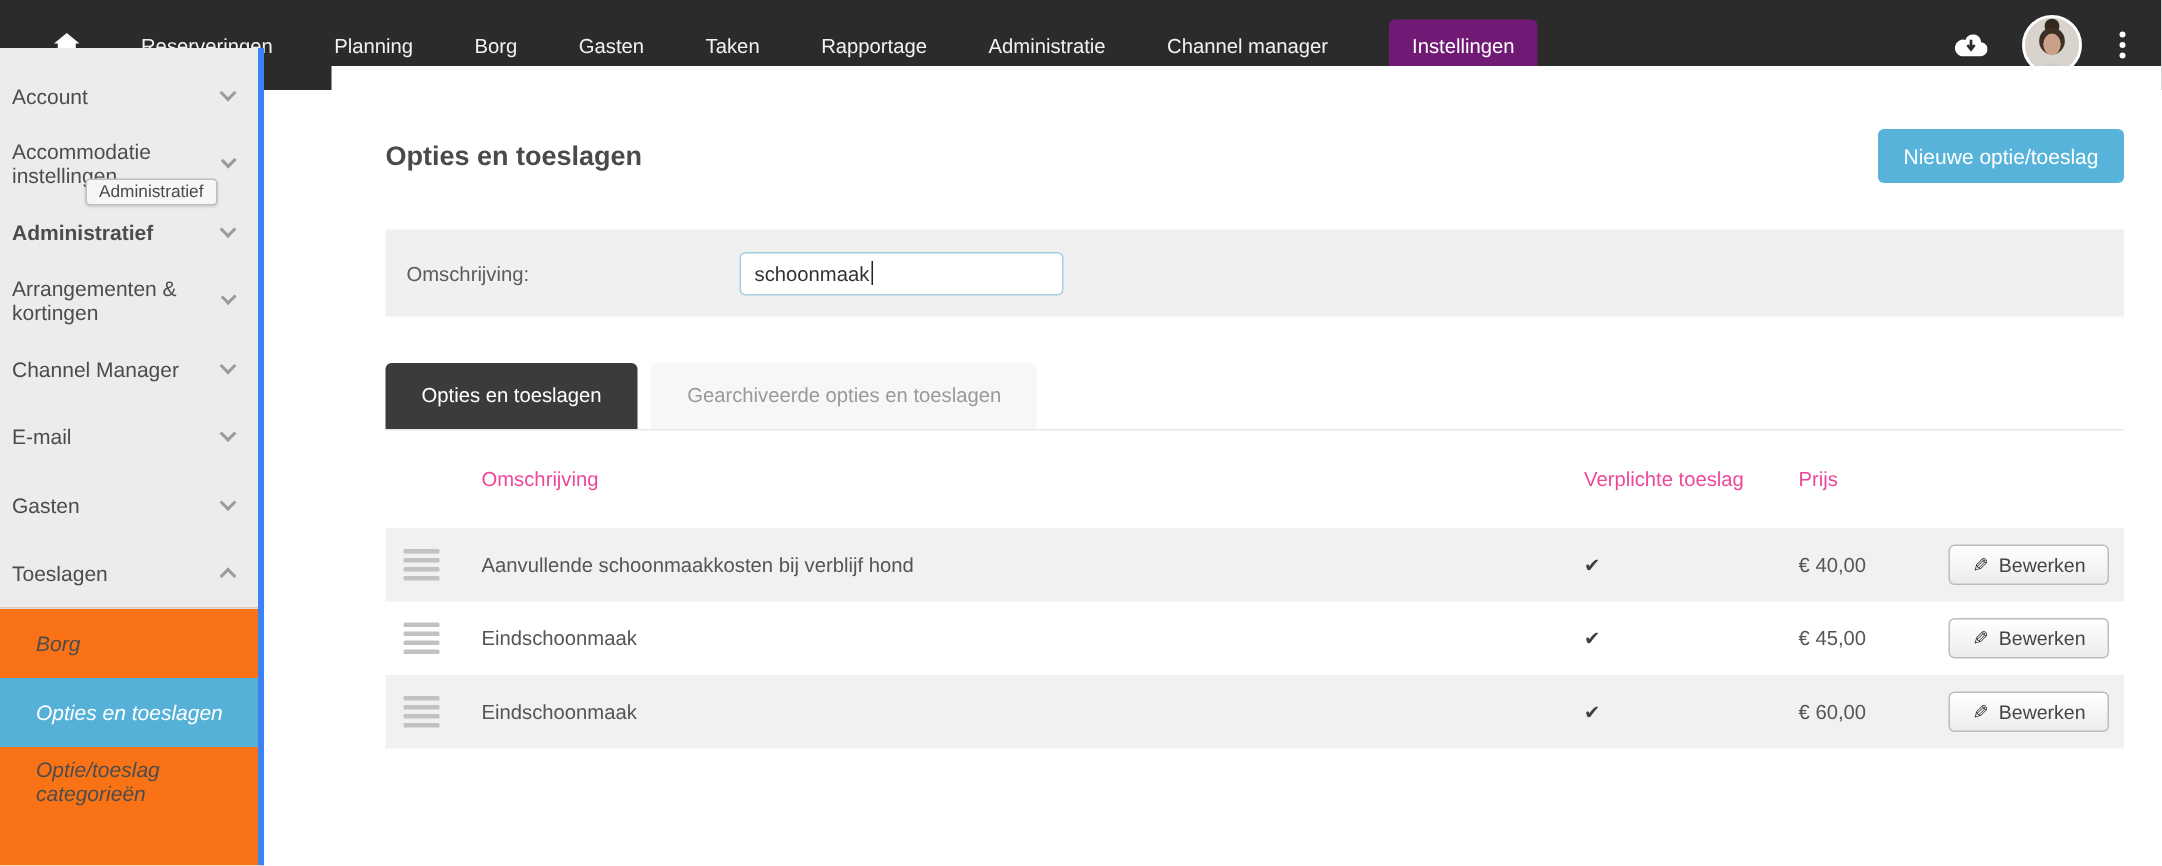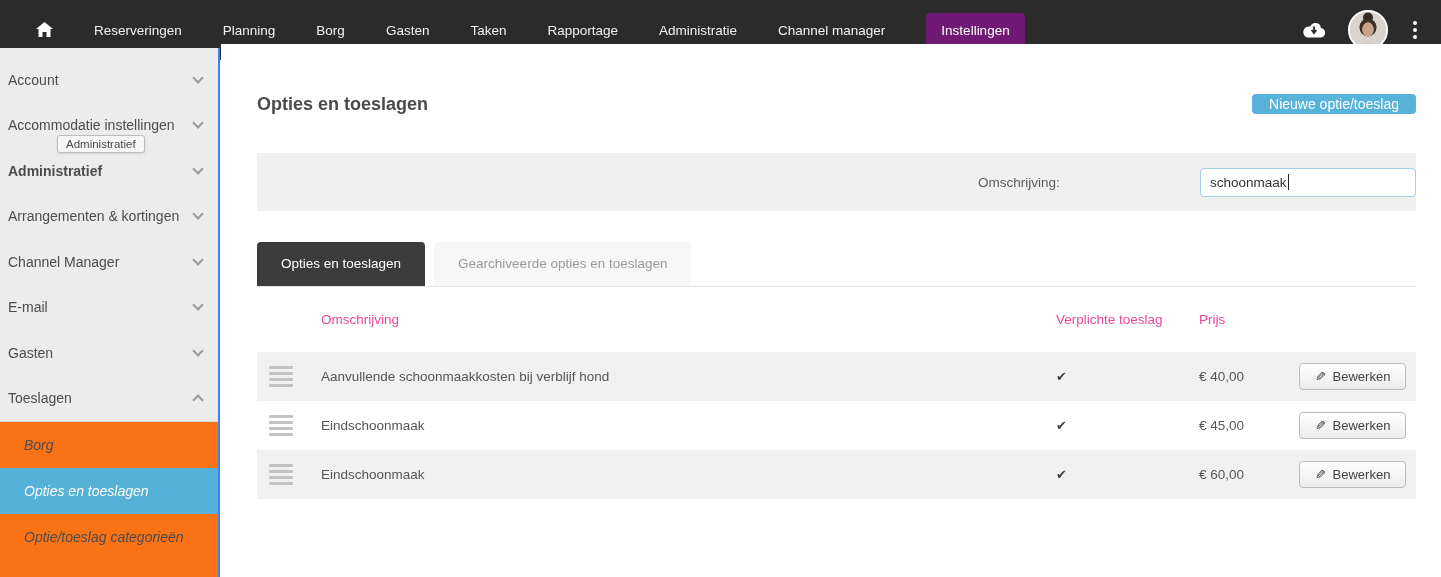--- a/index.html
+++ b/index.html
@@ -13,45 +13,45 @@
   .topnav .nav-left { display:flex; align-items:center; gap:41px; margin-left:36px; }
   .nav-item { cursor:pointer; color:#f2f2f2; white-space:nowrap; }
   .nav-item.btn-active { background:#701a75; border-radius:4px; padding:10px 15px; color:#fff; }
   .topnav .nav-right { margin-left:auto; display:flex; align-items:center; gap:23px; margin-right:22px; }
   .icon-home svg, .icon-cloud svg { display:block; }
   .avatar { width:40px; height:40px; border-radius:50%; border:2px solid #fff; overflow:hidden; background:#d6d0ca; }
   .kebab { display:flex; flex-direction:column; gap:3px; padding:2px; }
   .kebab i { width:4px; height:4px; border-radius:50%; background:#fff; }
 
   
-  .sidebar { position:absolute; left:0; top:48px; width:220px; bottom:0; background:#ececec;
-             border-right:2px solid #3b82f6; font-size:14px; }
+  .sidebar { position:absolute; left:0; top:32px; width:176px; bottom:0; background:#ececec;
+             border-right:4px solid #3b82f6; font-size:14px; }
   .side-list { list-style:none; padding-top:9px; }
   .side-item { height:45.5px; display:flex; align-items:center; justify-content:space-between;
                padding:0 16px 0 8px; color:#4c4c4c; cursor:pointer; }
   .side-item.bolded { font-weight:bold; }
   .chev { width:8px; height:8px; border-right:2px solid #9b9b9b; border-bottom:2px solid #9b9b9b;
           transform:rotate(45deg); margin-top:-4px; }
   .chev.up { transform:rotate(225deg); margin-top:4px; }
   .submenu { list-style:none; background:#f97316; border-top:1px solid #ddd; position:absolute;
              left:0; right:0; top:373px; bottom:0;font-style:italic; }
   .sub-item { height:46px; display:flex; align-items:center; padding-left:24px; color:#4c4c4c; cursor:pointer; }
   .sub-item.active { background:#55b1d8; color:#fff; }
   .tooltip { position:absolute; left:57px; top:87px; background:#f6f6f6; border:1px solid #bdbdbd;
              border-radius:3px; padding:2px 8px; font-size:11.5px; color:#4a4a4a; z-index:5;
              box-shadow:0 1px 2px rgba(0,0,0,.12); white-space:nowrap; }
 
   
   .main { position:absolute; left:221px; top:44px; right:0; bottom:0; background:#fff; }
   .page-header { margin:42px 25px 0 36px; display:flex; justify-content:space-between; align-items:center; height:36px; }
   .page-title { font-size:18px; font-weight:bold; color:#4a4a4a; }
   .btn-primary { background:#57b3da; color:#fff; border:none; border-radius:4px; padding:0 17px;
-                 height:20px; font-size:14px; font-family:inherit; cursor:pointer; }
-
-  .filter-bar { margin:31px 25px 0 36px; height:58px; background:#f0f0f0; display:flex; align-items:center;justify-content:flex-end; }
+                 height:36px; font-size:14px; font-family:inherit; cursor:pointer; }
+
+  .filter-bar { margin:31px 25px 0 36px; height:58px; background:#f0f0f0; display:flex; align-items:center; }
   .filter-label { margin-left:14px; width:222px; font-size:13.5px; color:#5c5c5c; }
   .text-input { width:216px; height:29px; background:#fff; border:1px solid #a3cfe2; border-radius:4px;
                 display:flex; align-items:center; padding:0 9px; font-size:13.5px; color:#333; cursor:text; }
   .caret { display:inline-block; width:1px; height:16px; background:#222; margin-left:1px; }
 
   .tabs { margin:32px 25px 0 36px; display:flex; align-items:flex-end; border-bottom:1px solid #e7e7e7; height:44px; }
   .tab { height:44px; line-height:44px; padding:0 24px; font-size:13.5px; border-radius:4px 4px 0 0; cursor:pointer; }
   .tab.active { background:#3b3b3b; color:#fff; }
   .tab.inactive { background:#f7f7f7; color:#999; margin-left:9px; }
 

